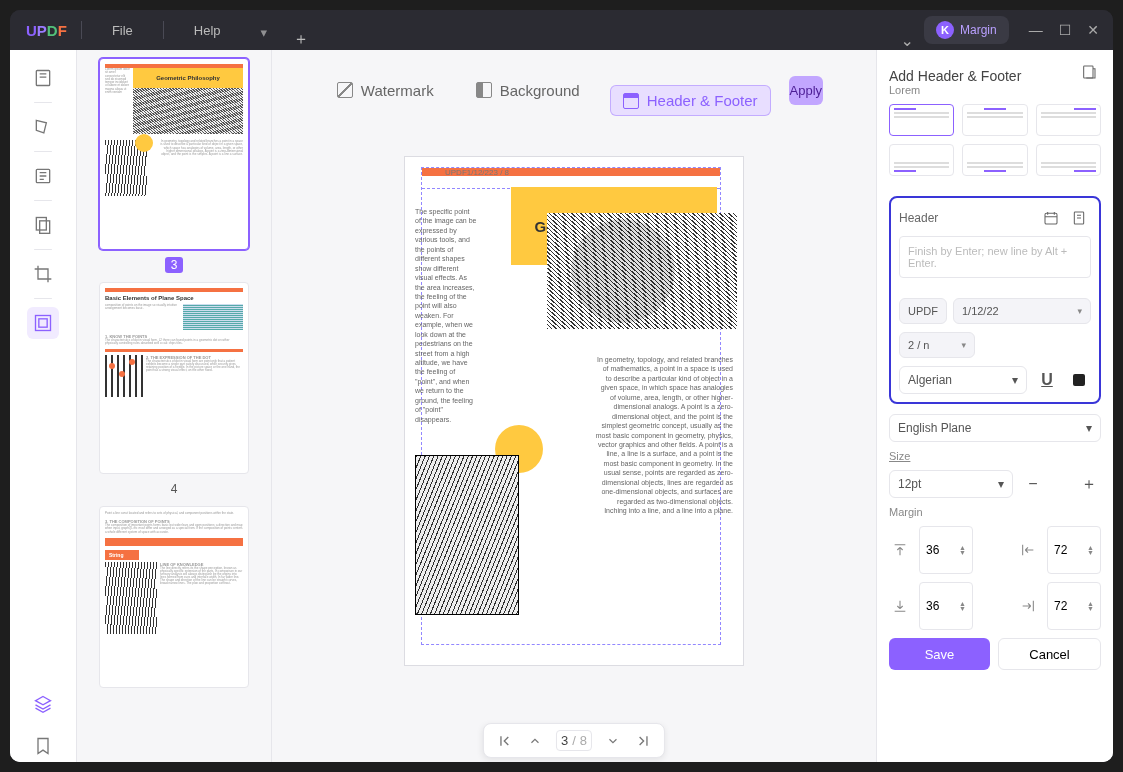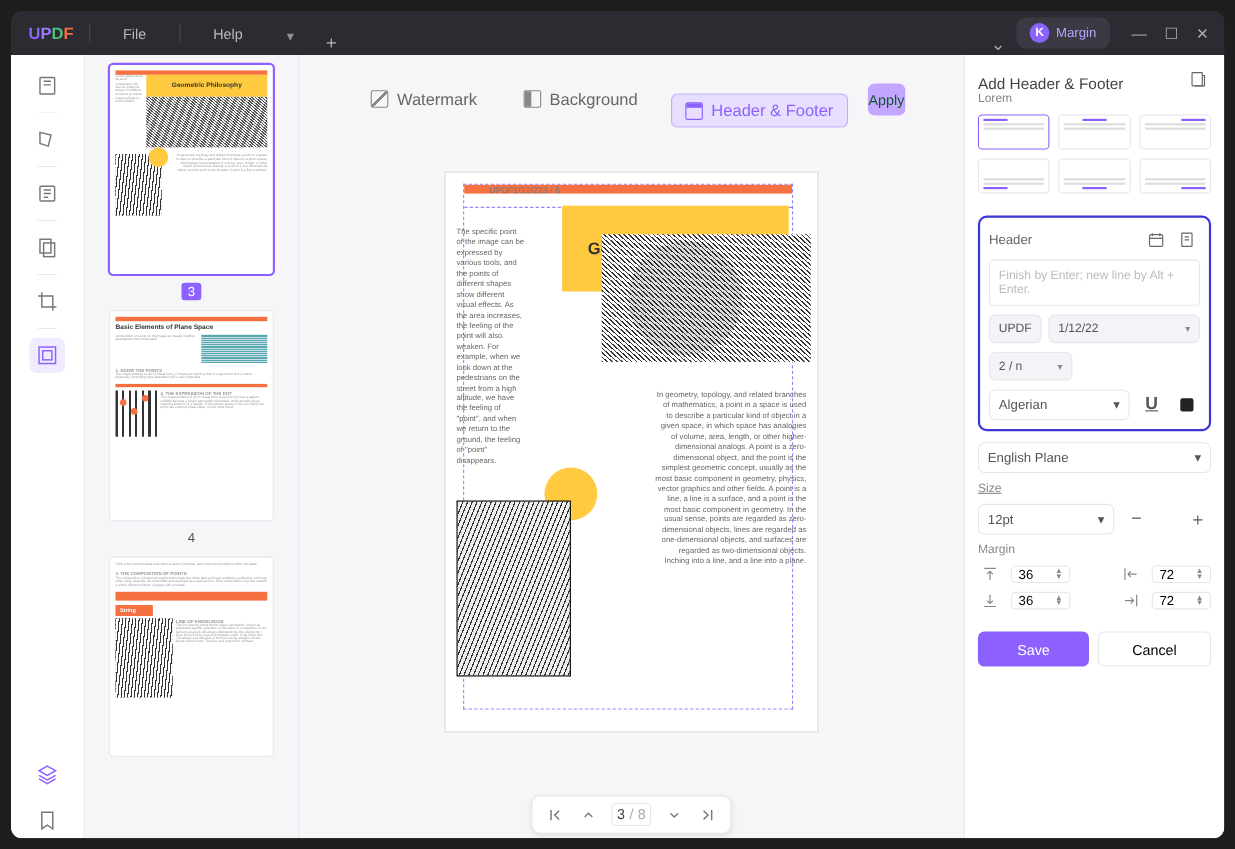--- a/index.html
+++ b/index.html
@@ -55,21 +55,21 @@
   .thumb-inner{height:190px;padding:5px 5px;position:relative;overflow:hidden;font-size:3px;color:#999;display:flex;flex-direction:column;}
   .thumb-label{text-align:center;font-size:12px;color:#555;margin-top:-8px;margin-bottom:10px;}
   .thumb-label.badge span{background:var(--purple);color:#fff;padding:1px 6px;border-radius:3px;}
 
   .center-col{flex:1;display:flex;flex-direction:column;align-items:center;overflow:hidden;}
   .opt-bar{display:flex;gap:18px;align-items:center;margin-top:14px;}
   .opt-itm{display:flex;align-items:center;gap:8px;padding:6px 12px;border-radius:6px;font-size:15px;color:#666;}
   .opt-itm .ico{width:16px;height:16px;border:1px solid #888;border-radius:2px;display:inline-block;}
   .opt-itm.active{background:var(--purple-soft);color:var(--purple);border:1px solid rgba(140,97,255,0.4);margin-top:21px;}
   .opt-itm.active .ico{border-color:var(--purple);}
-  .apply{background:#C2A6FF;color:#14532d;border:none;padding:7px 1px;border-radius:6px;font-size:13px;}
+  .apply{background:#C2A6FF;color:#4c1d95;border:none;padding:7px 1px;border-radius:6px;font-size:13px;}
 
   .canvas-wrap{flex:1;display:flex;align-items:flex-start;justify-content:center;margin-top:40px;position:relative;}
   .page{width:340px;height:510px;background:#fff;border:1px solid #dcdce2;position:relative;font-size:8px;color:#666;}
   .margins{position:absolute;inset:10px 22px 20px 16px;border:1px dashed #9287ff;}
   .margins .h{position:absolute;left:0;right:0;border-top:1px dashed #9287ff;top:20px;}
   .margins .top-bar{position:absolute;left:0;right:0;top:0;height:8px;background:var(--orange);}
   .page-head{position:absolute;left:40px;top:11px;font-size:8px;color:#777;}
   .doc-title{position:absolute;left:0;right:0;top:30px;height:78px;background:var(--yellow);display:flex;align-items:center;justify-content:center;font-size:15px;font-weight:700;color:#333;}
   .page-art{position:absolute;right:6px;top:38px;width:190px;height:116px;background:repeating-linear-gradient(42deg,#333 0 1px,#fff 1px 3px), radial-gradient(circle at 40% 50%, #ddd 0 40%, transparent 41%);background-blend-mode:multiply;}
   .page-left-text{position:absolute;left:10px;top:50px;width:62px;font-size:7px;line-height:1.35;}
@@ -84,33 +84,33 @@
   .right-panel{width:237px;background:var(--panel-bg);border-left:1px solid var(--border);padding:10px 12px;overflow-y:auto;position:relative;}
   .rp-title{display:flex;justify-content:space-between;align-items:flex-end;color:#444;font-size:14px;}
   .rp-section-label{color:#888;font-size:11px;margin-bottom:8px;}
   .layout-grid{display:grid;grid-template-columns:repeat(3,1fr);gap:8px;margin-bottom:20px;}
   .layout-opt{height:32px;border:1px solid var(--border);border-radius:4px;display:flex;flex-direction:column;padding:2px 4px;}
   .layout-opt.sel{border-color:var(--purple);}
   .layout-opt .line{height:2px;background:#ddd;margin:1px 0;}
   .layout-opt .hf{background:var(--purple);}
   .content-box{border:2px solid var(--highlight-blue);border-radius:8px;padding:8px;margin-bottom:10px;}
   .content-head{display:flex;justify-content:space-between;align-items:center;font-size:12px;color:#666;margin-bottom:6px;}
-  .content-input{border:1px solid var(--border);border-radius:4px;padding:8px;min-height:40px;color:#bbb;font-size:11px;margin-bottom:8px;}
+  .content-input{border:1px solid var(--border);border-radius:4px;padding:8px;min-height:40px;color:#bbb;font-size:11px;margin-bottom:20px;}
   .chip-row{display:flex;flex-wrap:wrap;gap:6px;margin-bottom:8px;}
   .chip{background:#F4F4F8;border:1px solid var(--border);border-radius:6px;padding:3px 8px;font-size:11px;color:#555;display:flex;align-items:center;gap:6px;}
   .chip .caret{color:#888;font-size:9px;}
   .chip.big{flex:1;justify-content:space-between;}
   .chip.tall{padding:6px 8px;}
   .row-flex{display:flex;gap:8px;align-items:center;margin-bottom:8px;}
   .select{flex:1;border:1px solid var(--border);border-radius:6px;padding:6px 8px;font-size:12px;color:#555;display:flex;justify-content:space-between;align-items:center;}
   .ico-btn{width:24px;height:24px;display:flex;align-items:center;justify-content:center;color:#555;border:1px solid transparent;border-radius:4px;}
-  .num-box{width:54px;border:1px solid var(--border);border-radius:4px;padding:0 6px;font-size:12px;display:flex;align-items:center;justify-content:space-between;}
+  .num-box{width:54px;border:1px solid var(--border);border-radius:4px;padding:16px 6px;font-size:12px;display:flex;align-items:center;justify-content:space-between;}
   .num-box .spin{display:flex;flex-direction:column;line-height:5px;font-size:7px;color:#888;}
   .side-ico{width:22px;display:flex;justify-content:center;color:#888;}
-  .btn-row{display:flex;gap:8px;margin-top:20px;}
+  .btn-row{display:flex;gap:8px;margin-top:8px;}
   .btn{flex:1;height:32px;border-radius:6px;font-size:13px;border:1px solid var(--border);display:flex;align-items:center;justify-content:center;}
   .btn.primary{background:var(--purple);color:#fff;border:none;}
 
   
   .t-bar{height:4px;background:var(--orange);}
   .t-bar2{height:8px;background:var(--orange);margin:4px 0;}
   .t-yellow{height:20px;background:var(--yellow);margin:0;display:flex;align-items:center;justify-content:center;font-size:6px;font-weight:700;color:#333;}
   .t-art{background:repeating-linear-gradient(40deg,#555 0 1px,#eee 1px 2px);}
   .t-art2{background:repeating-linear-gradient(96deg,#333 0 1px,#fff 1px 3px),repeating-linear-gradient(34deg,#333 0 1px,#fff 1px 3px);}
 </style>

